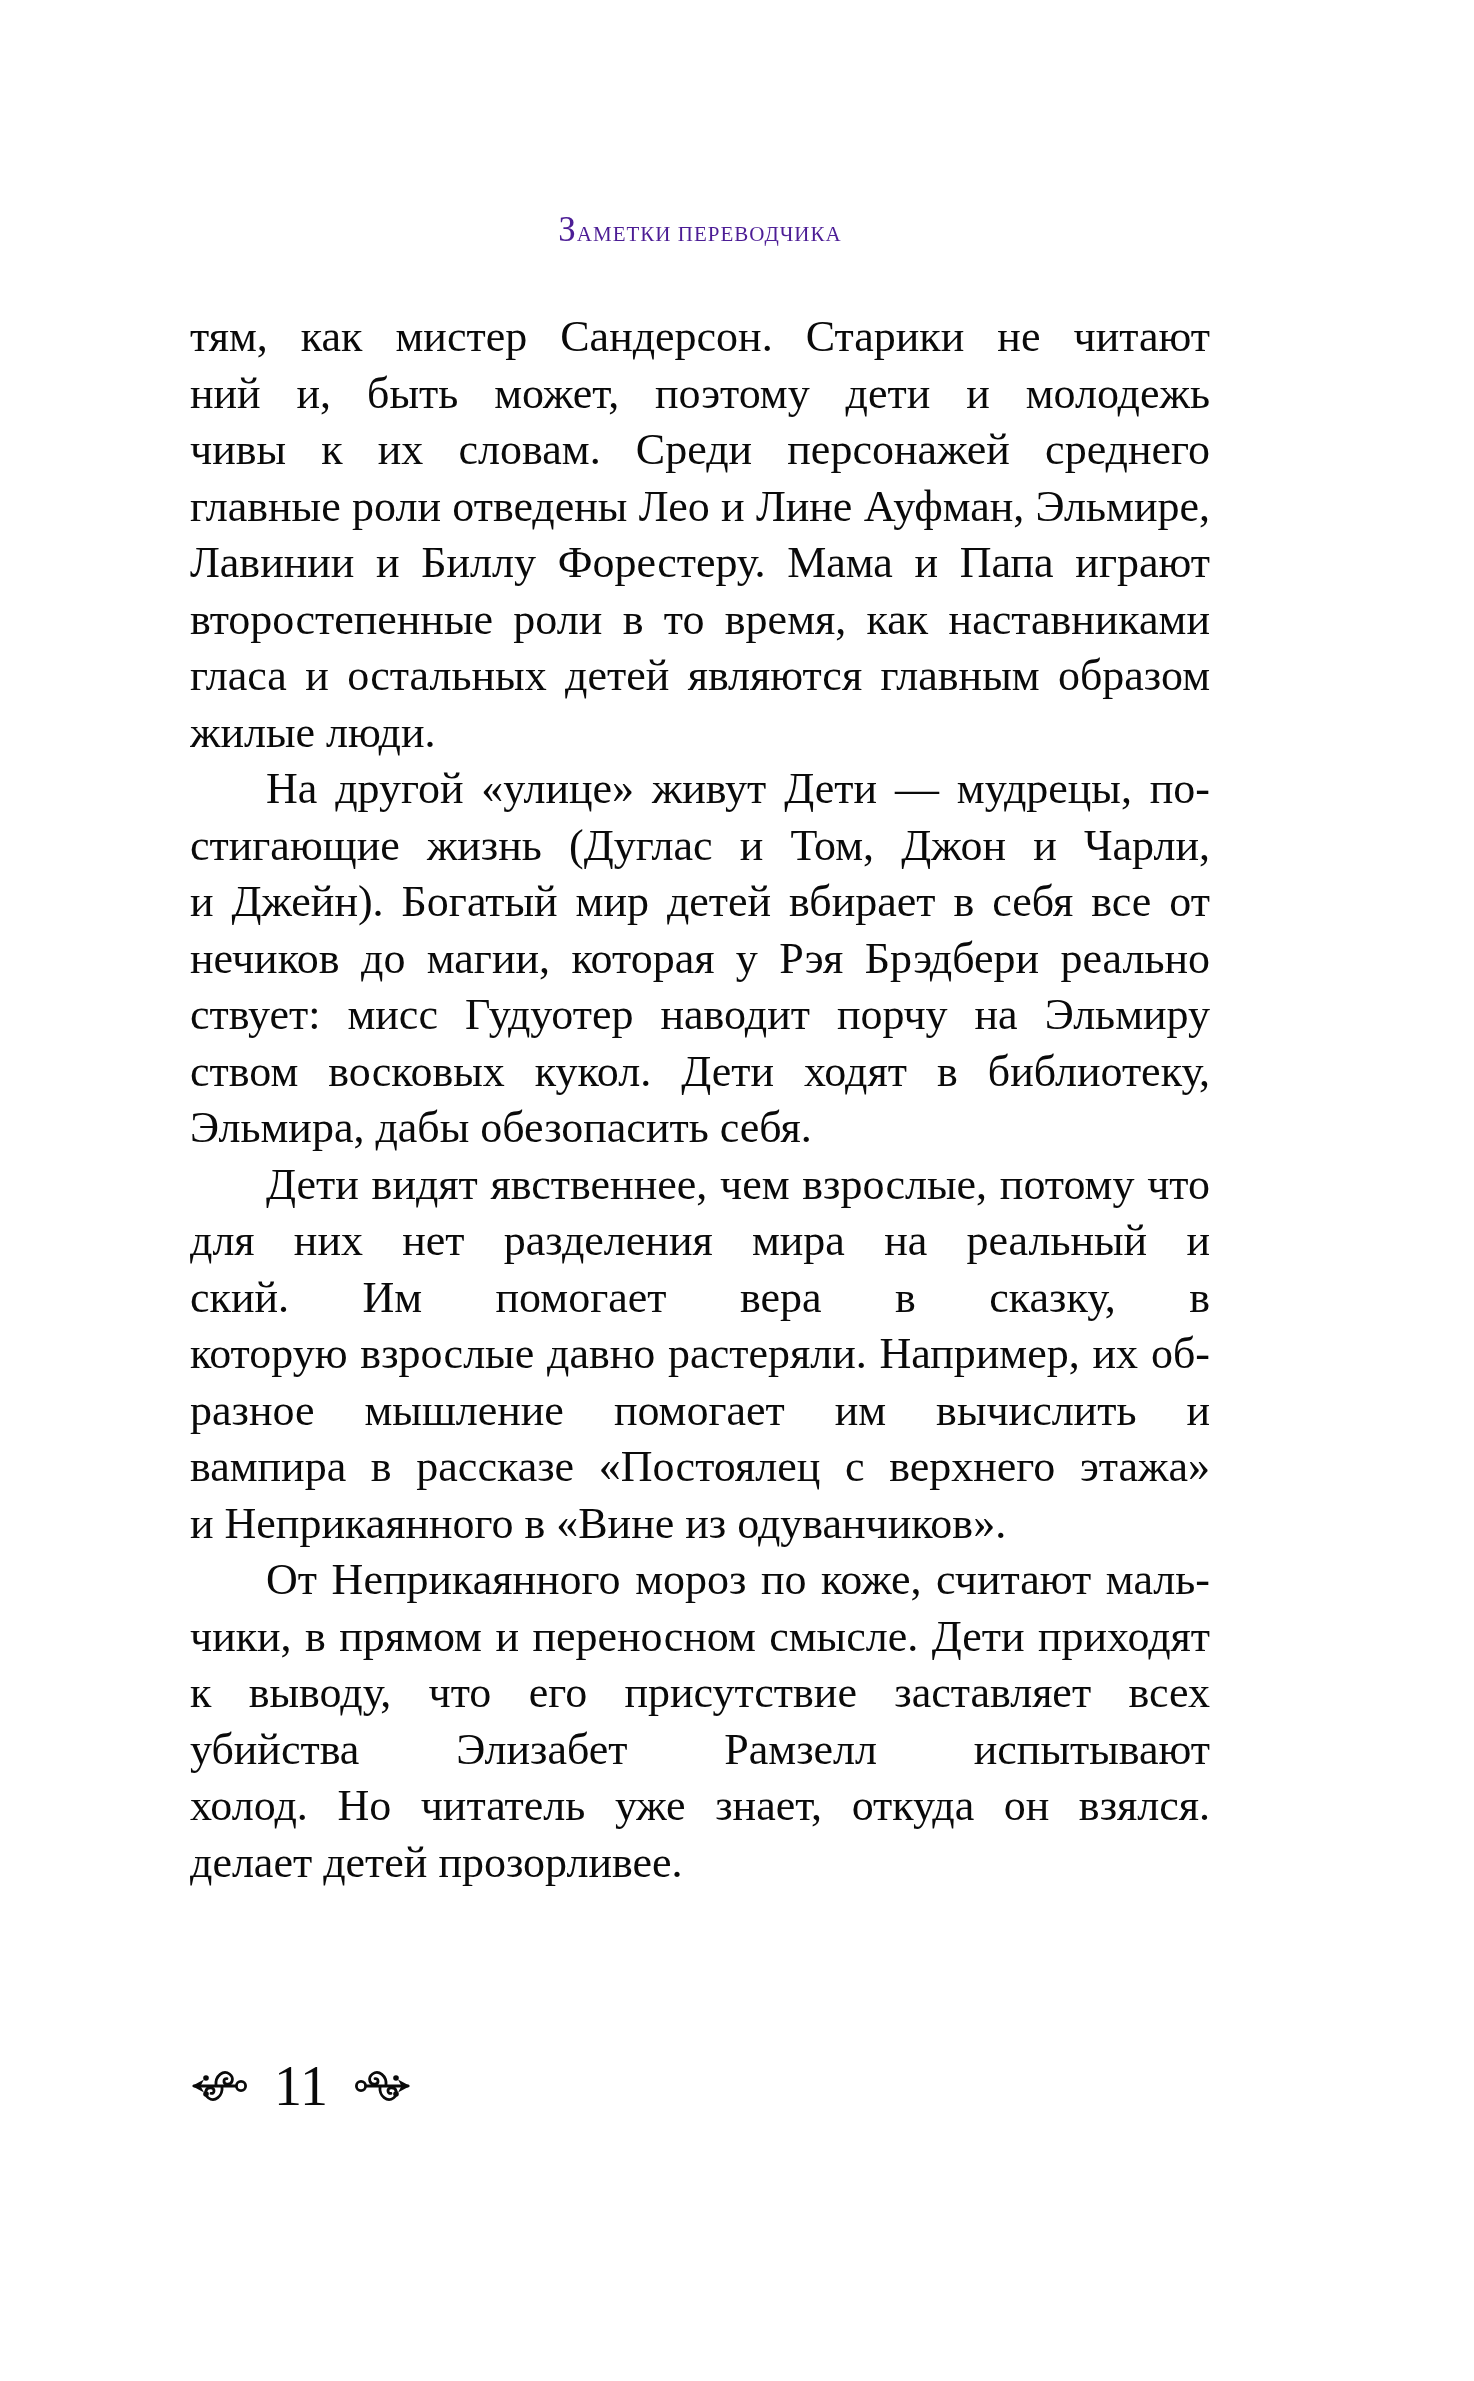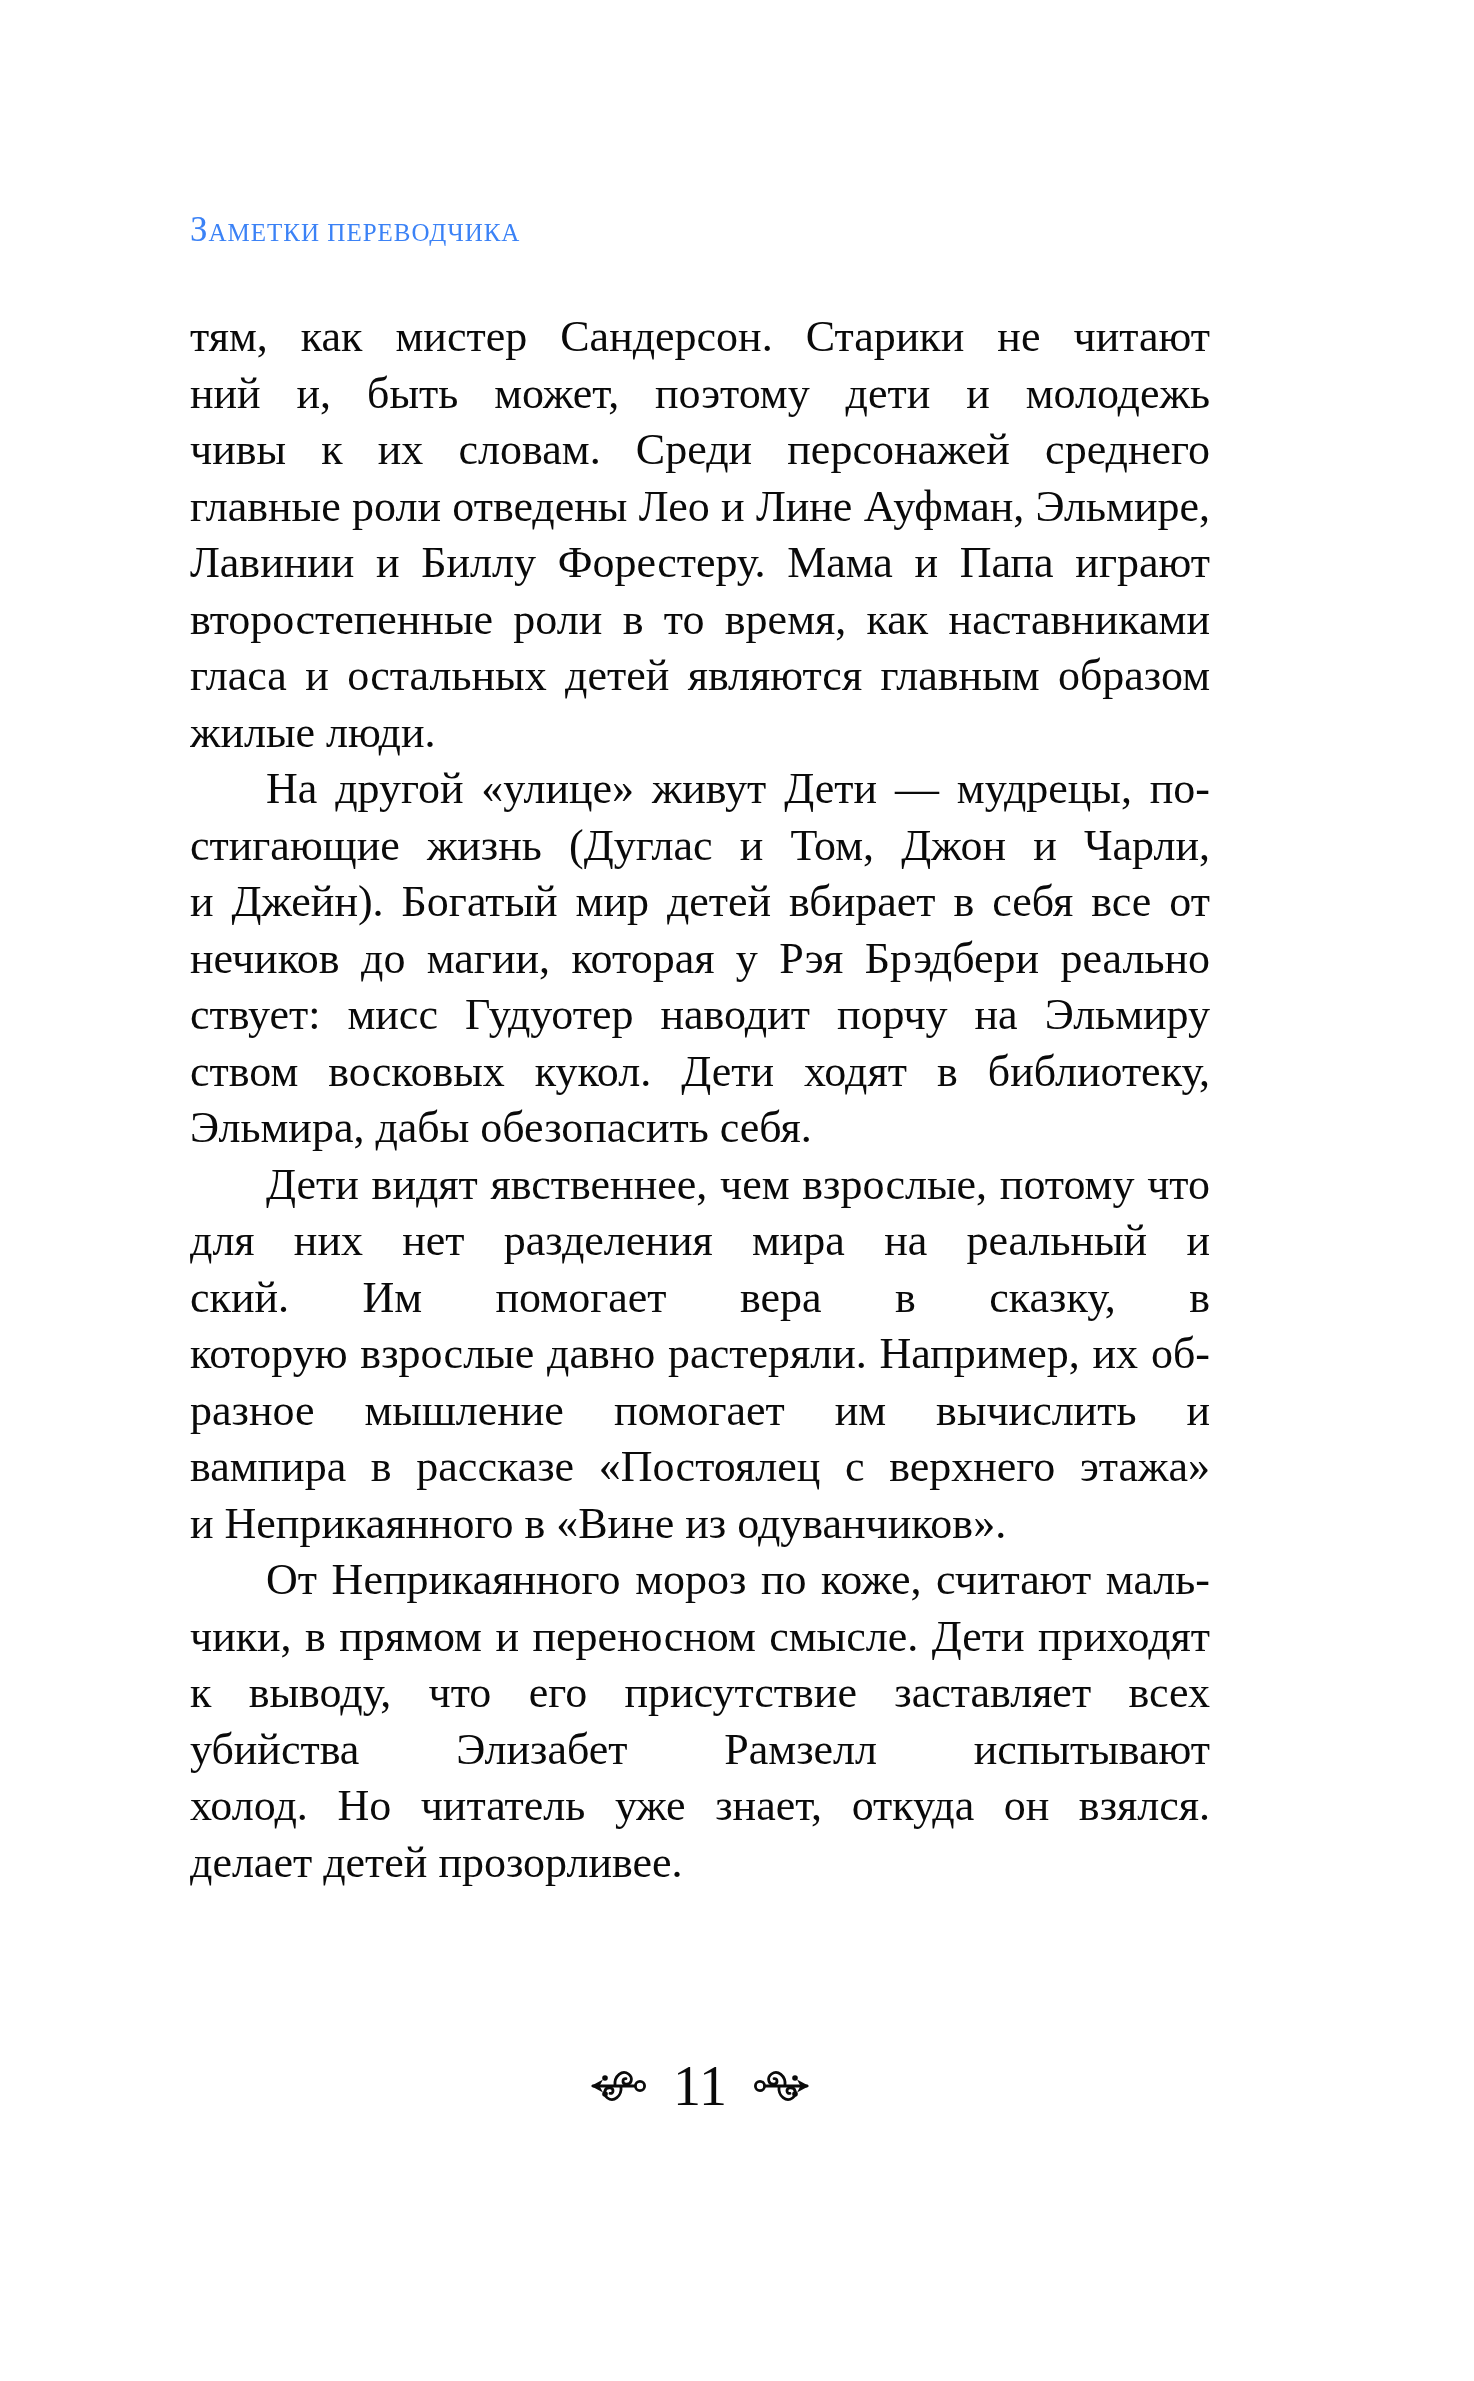--- a/index.html
+++ b/index.html
@@ -18,26 +18,26 @@
   .page {
     position: absolute;
     inset: 0;
     background: #ffffff;
   }
   .running-header {
     position: absolute;
     top: 213px;
     left: 190px;
     width: 1020px;
-    text-align: left;
-    font-size: 25px;
+    text-align: center;
+    font-size: 21px;
     line-height: 34px;
     letter-spacing: 1px;
     text-transform: uppercase;
-    color: #3b82f6;
+    color: #4c1d95;
     white-space: nowrap;
   }
   .running-header::first-letter {
     font-size: 35px;
   }
   .body-text {
     position: absolute;
     top: 309px;
     left: 190px;
     width: 1020px;
@@ -59,21 +59,20 @@
     text-indent: 76px;
   }
   .footer {
     position: absolute;
     top: 2054px;
     left: 190px;
     width: 1020px;
     height: 64px;
     display: flex;
     align-items: center;
-    justify-content: center;
     gap: 26px;
   }
   .page-number {
     font-size: 56px;
     line-height: 60px;
     color: #0a0a0a;
   }
   .ornament {
     display: inline-block;
     width: 58px;

